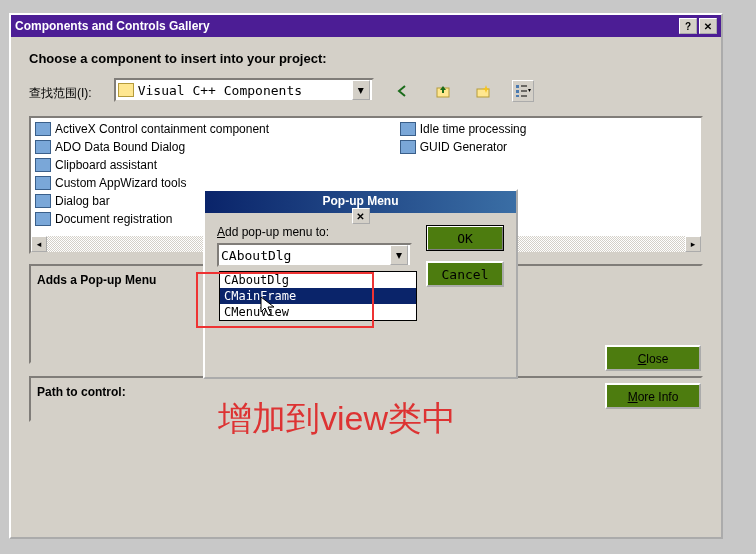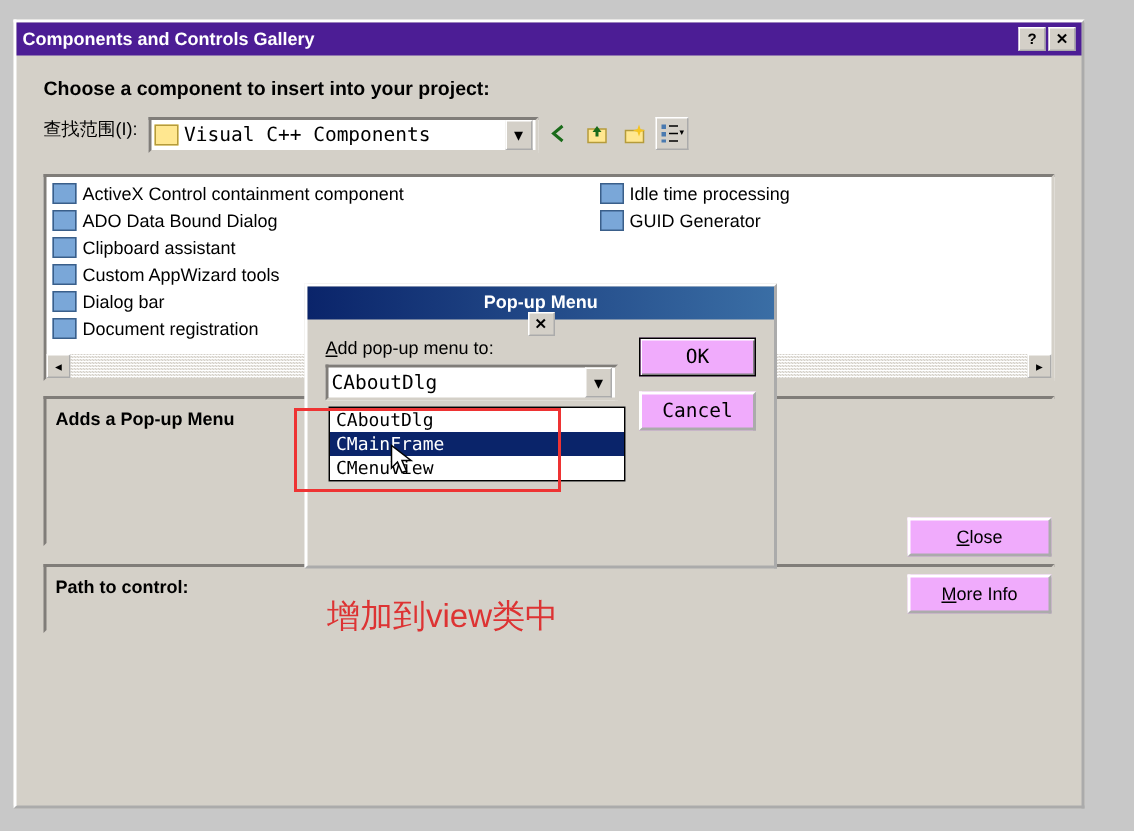--- a/index.html
+++ b/index.html
@@ -9,21 +9,21 @@
 .titlebar { background: linear-gradient(to right, #5a6b7b, #9facbc); color: #fff; font-weight: bold; padding: 3px 4px; display: flex; align-items: center; justify-content: space-between; height: 22px; }
 .titlebar-inactive { background: #4c1d95; }
 .titlebar .buttons { display: flex; gap: 2px; }
 .titlebar .sysbtn { width: 18px; height: 16px; background: #d4d0c8; border: 1px outset #fff; display: flex; align-items: center; justify-content: center; font-size: 10px; color: #000; cursor: default; }
 
 .main-win { left: 9px; top: 13px; width: 714px; height: 526px; }
 .main-body { padding: 14px 18px; }
 
 .prompt { font-weight: bold; margin-bottom: 12px; font-size: 13px; }
 
-.lookin-row { display: flex; align-items: flex-start; gap: 3px; margin-bottom: 14px; }
+.lookin-row { display: flex; align-items: flex-end; gap: 18px; margin-bottom: 14px; }
 .lookin-row .lbl { margin-right: 4px; }
 .dropdown { display: flex; align-items: center; background: #fff; border: 2px inset #d4d0c8; height: 24px; padding: 0 2px; }
 .dropdown .folder-ic { width: 16px; height: 14px; background: #ffe790; border: 1px solid #b59b3b; margin-right: 4px; }
 .dropdown .txt { flex: 1; font-family: monospace; font-size: 13px; }
 .dropdown .arrow { width: 18px; height: 20px; background: #d4d0c8; border: 1px outset #fff; display: flex; align-items: center; justify-content: center; }
 .toolbar-ic { width: 22px; height: 22px; display: flex; align-items: center; justify-content: center; border: 1px solid transparent; }
 .toolbar-ic svg { width: 16px; height: 16px; }
 
 .listview { border: 2px inset #d4d0c8; background: #fff; height: 138px; position: relative; overflow: hidden; }
 .lv-cols { display: flex; height: 100%; }
@@ -34,41 +34,41 @@
 .hscroll .sbtn { width: 16px; height: 16px; border: 1px outset #fff; background: #d4d0c8; display: flex; align-items: center; justify-content: center; font-size: 9px; }
 .hscroll .track { flex: 1; background: repeating-conic-gradient(#d4d0c8 0 25%, #fff 0 50%) 0 0/2px 2px; }
 
 .filename-row { display: flex; align-items: center; gap: 6px; margin-top: 10px; }
 .filename-row input { border: 2px inset #d4d0c8; height: 22px; padding: 0 4px; font-family: monospace; width: 350px; }
 
 .desc-box { border: 2px inset #d4d0c8; margin-top: 10px; height: 100px; padding: 6px; font-weight: bold; font-family: monospace; font-size: 13px; }
 .path-box { border: 2px inset #d4d0c8; margin-top: 12px; height: 46px; padding: 6px; font-weight: bold; font-family: monospace; font-size: 13px; }
 
 .right-btns { position: absolute; right: 20px; top: 330px; display: flex; flex-direction: column; gap: 12px; }
-.right-btns button, .popup-btns button { width: 96px; height: 26px; background: #f0abfc; border: 2px outset #fff; font-family: monospace; font-size: 13px; }
+.right-btns button, .popup-btns button { width: 96px; height: 26px; background: #4d7c0f; border: 2px outset #fff; font-family: monospace; font-size: 13px; }
 .right-btns button u, .popup-btns button u { text-decoration: underline; }
 
 
 .popup { left: 203px; top: 189px; width: 315px; height: 190px; z-index: 10; }
 .popup .titlebar { background: linear-gradient(to right, #0a246a, #3a6ea5); flex-direction: column; }
 .popup-body { padding: 12px; display: flex; gap: 14px; }
 .popup-left { flex: 1; }
 .popup-left .plbl { font-family: monospace; margin-bottom: 4px; }
 .popup-left .plbl u { text-decoration: underline; }
 .popup .dropdown { width: 100%; margin-bottom: 0; }
 .popup-list { background: #fff; border: 1px solid #000; width: 198px; position: absolute; top: 80px; left: 14px; }
 .popup-list .opt { font-family: monospace; padding: 1px 4px; height: 16px; }
 .popup-list .opt.sel { background: #0a246a; color: #fff; }
 .popup-btns { display: flex; flex-direction: column; gap: 10px; }
 .popup-btns button { width: 78px; }
 .popup-btns button.default { border: 1px solid #000; box-shadow: inset 1px 1px #fff, inset -1px -1px #808080; }
 
 .red-box { position: absolute; border: 2px solid #e33; left: 196px; top: 272px; width: 178px; height: 56px; z-index: 20; pointer-events: none; }
 .cursor { position: absolute; left: 260px; top: 296px; z-index: 30; pointer-events: none; }
-.anno { position: absolute; left: 218px; top: 396px; color: #d33; font-size: 22px; font-family: "Microsoft YaHei", sans-serif; z-index: 5; }
+.anno { position: absolute; left: 218px; top: 396px; color: #d33; font-size: 34px; font-family: "Microsoft YaHei", sans-serif; z-index: 5; }
 </style>
 </head>
 <body>
 
 <div class="window main-win">
   <div class="titlebar titlebar-inactive">
     <span>Components and Controls Gallery</span>
     <div class="buttons">
       <div class="sysbtn">?</div>
       <div class="sysbtn">✕</div>

